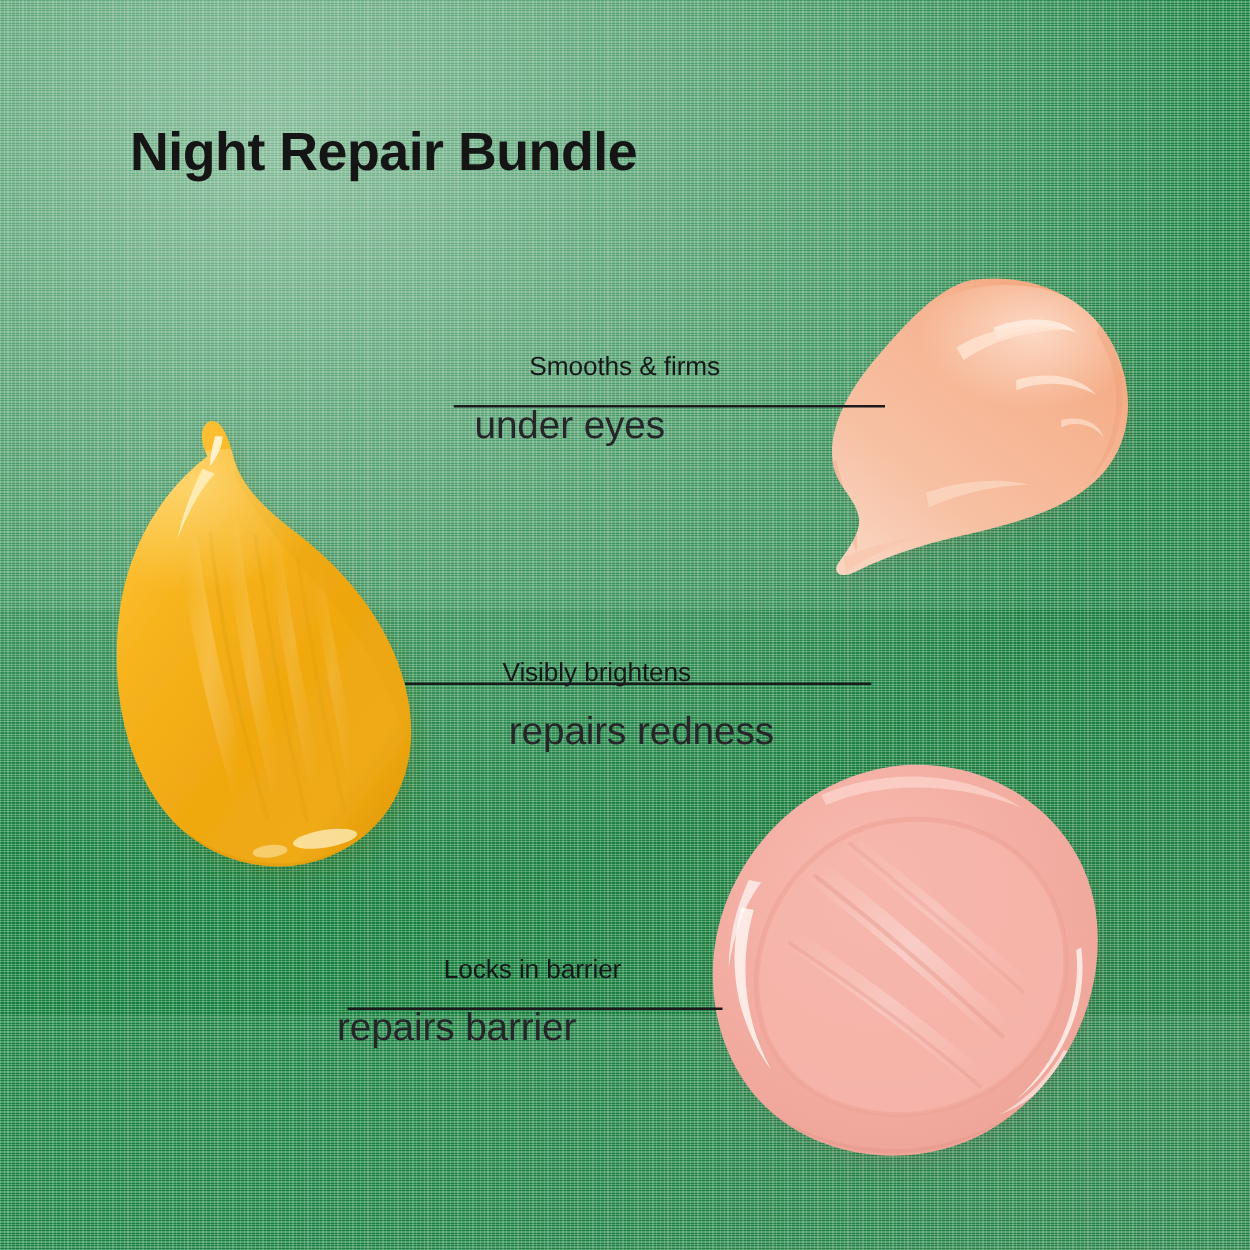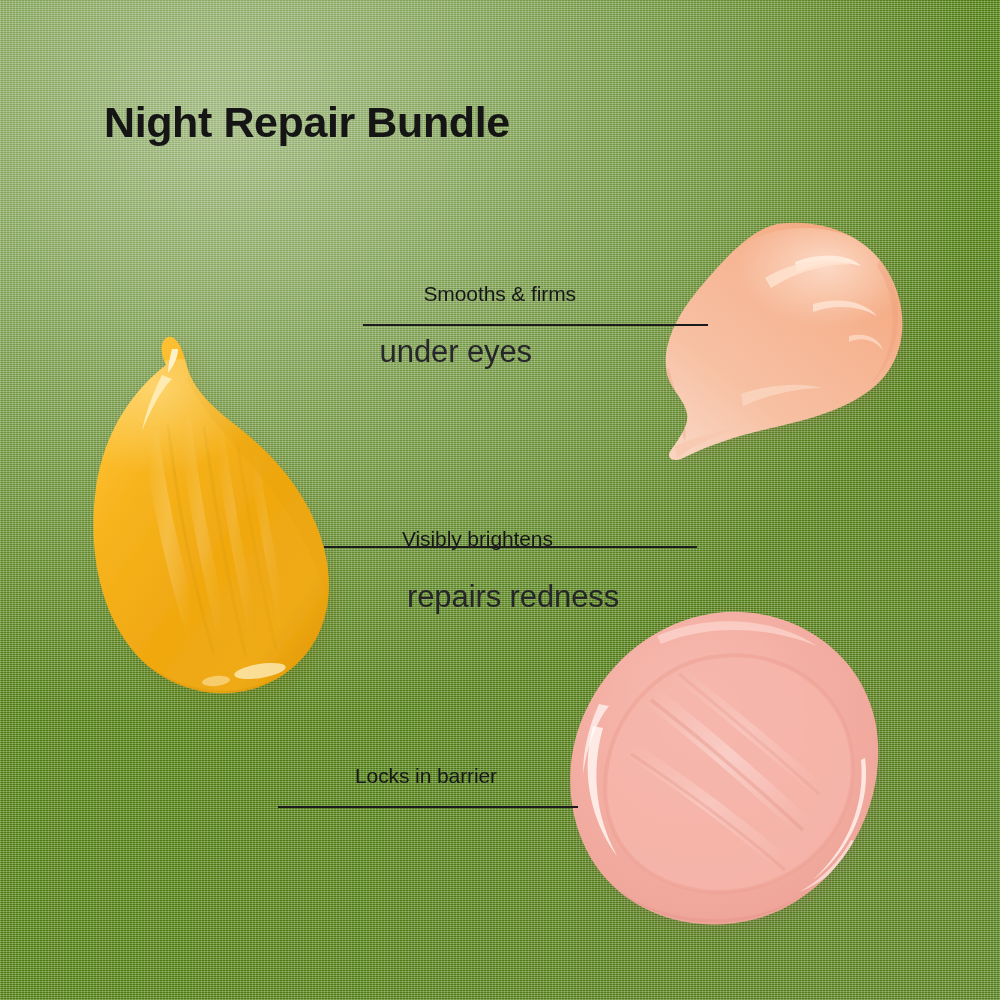--- a/index.html
+++ b/index.html
@@ -6,21 +6,21 @@
   html, body {
     margin: 0;
     padding: 0;
     background: #ffffff;
   }
   #canvas {
     position: relative;
     width: 1000px;
     height: 1000px;
     overflow: hidden;
-    background-color: #4d7c0f;
+    background-color: #15803d;
     font-family: "Liberation Sans", sans-serif;
     -webkit-font-smoothing: antialiased;
   }
   
   #paper-grain {
     position: absolute;
     inset: 0;
     pointer-events: none;
     background-image:
       repeating-linear-gradient(0deg, rgba(255,255,255,0.30) 0px, rgba(255,255,255,0.30) 1px, rgba(0,0,0,0.012) 1px, rgba(0,0,0,0.012) 2px),
@@ -53,21 +53,21 @@
     line-height: 1;
     display: block;
   }
   .callout .subline {
     font-size: 31px;
     font-weight: 300;
     color: #26262a;
     letter-spacing: -0.1px;
     line-height: 1;
     display: block;
-    margin-top: 32px;
+    margin-top: 20px;
   }
   .callout.align-right { text-align: right; }
   .callout.align-left  { text-align: left; }
 
   
   .leader {
     position: absolute;
     height: 0;
     border-top: 2px solid #1b1b1e;
   }
@@ -295,16 +295,17 @@
   <div class="leader" style="left:363px; top:324px; width:345px;"></div>
 
   <div class="callout align-left" style="left:402px; top:528px; width:420px;">
     <span class="headline">Visibly brightens</span>
     <span class="subline" style="padding-left:5px;">repairs redness</span>
   </div>
   <div class="leader" style="left:324px; top:546px; width:373px;"></div>
 
   <div class="callout align-right" style="left:0px; top:765px; width:497px;">
     <span class="headline">Locks in barrier</span>
+    <span class="subline" style="padding-right:36px;">repairs barrier</span>
   </div>
   <div class="leader" style="left:278px; top:806px; width:300px;"></div>
 
 </div>
 
 </body></html>

